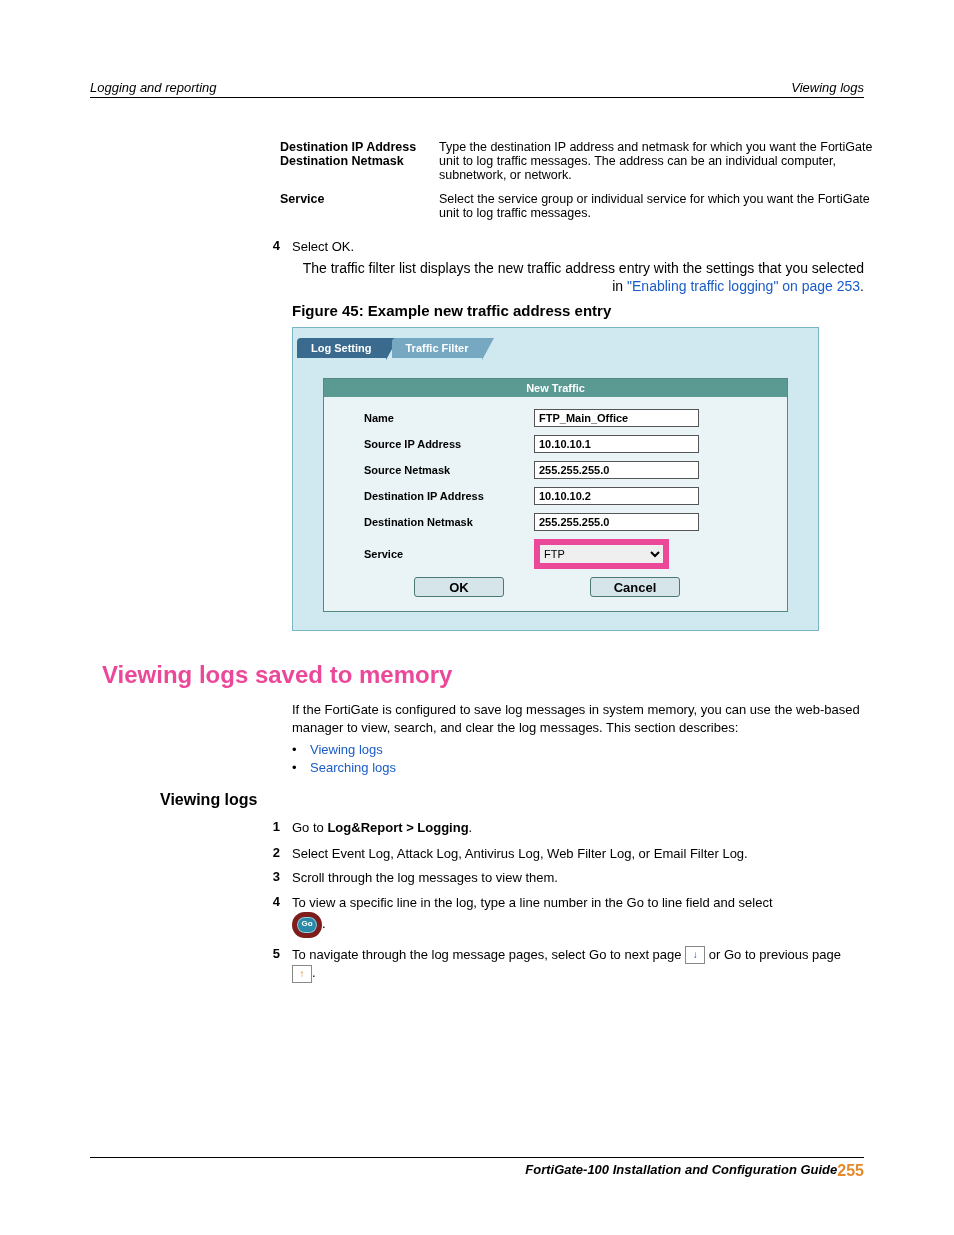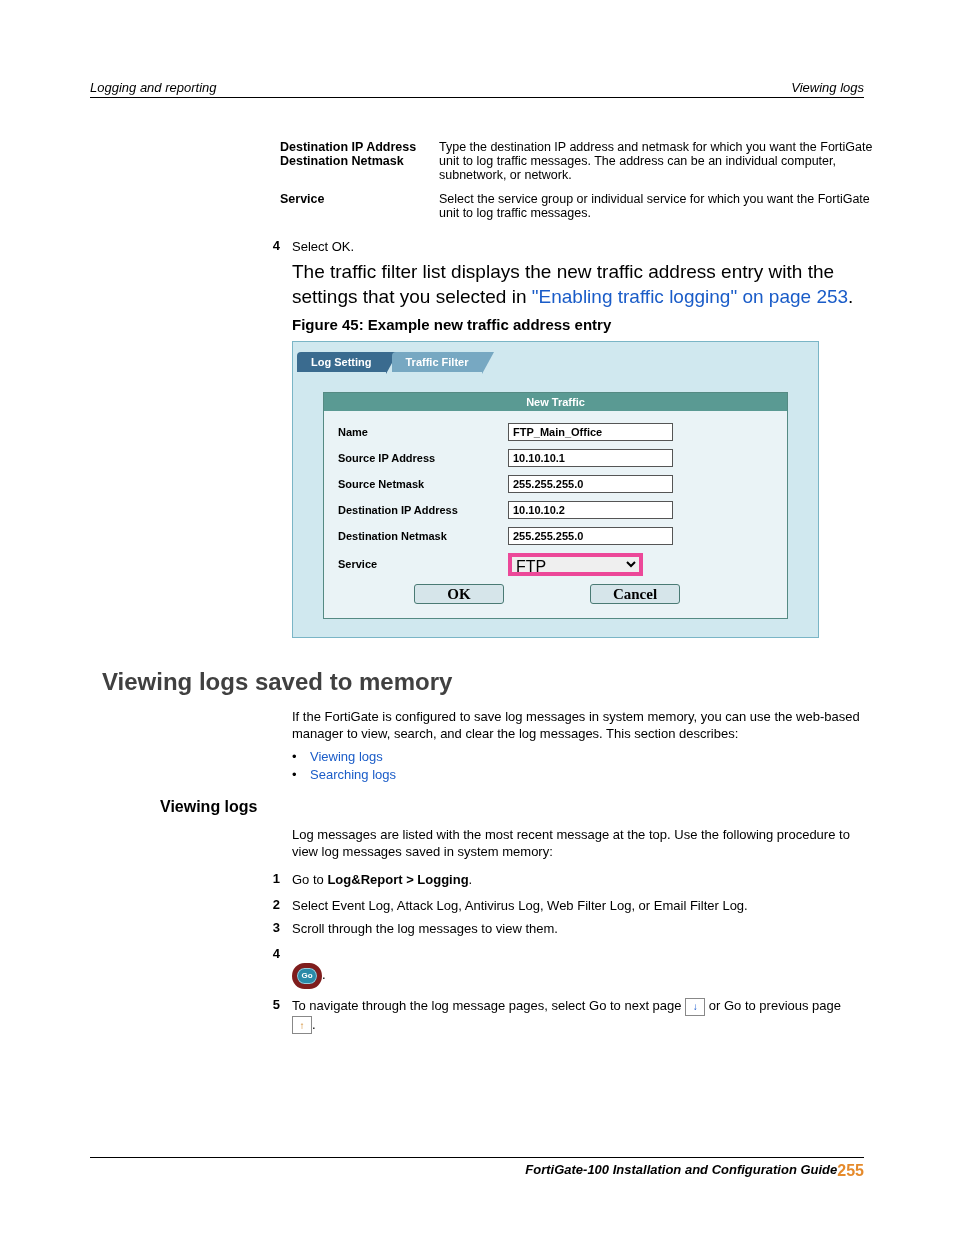--- a/index.html
+++ b/index.html
@@ -55,23 +55,24 @@
     padding-right: 12px;
     flex-shrink: 0;
   }
   .step-body {
     flex: 1;
     font-size: 13px;
     line-height: 1.35;
   }
   .step-body-indent {
     margin-left: 50px;
-    font-size: 19px;
+    font-size: 14px;
     line-height: 1.35;
     margin-bottom: 6px;
+    text-align: right;
   }
   .link {
     color: #1a5cc8;
   }
   .fig-caption {
     margin-left: 202px;
     font-weight: bold;
     font-size: 15px;
     margin-top: 6px;
     margin-bottom: 8px;
@@ -137,58 +138,59 @@
     display: flex;
     align-items: center;
     margin-bottom: 8px;
   }
   .form-label {
     width: 170px;
     font-family: Verdana, Arial, sans-serif;
     font-weight: bold;
     font-size: 11px;
     color: #000;
+    margin-left: 26px;
   }
   .form-input {
     font-family: Verdana, Arial, sans-serif;
     font-size: 11px;
     font-weight: bold;
     width: 165px;
     height: 18px;
     border: 1px solid #555;
     background: #fff;
     padding-left: 4px;
     box-sizing: border-box;
   }
   .form-select {
     font-family: Arial, sans-serif;
-    font-size: 16px;
+    font-size: 11px;
     width: 135px;
-    height: 23px;
-    border: 4px solid #ec4899;
+    height: 30px;
+    border: 6px solid #ec4899;
     background: #efefef;
   }
   .btn-row {
     display: flex;
     gap: 86px;
     margin-top: 6px;
     margin-left: 76px;
   }
   .form-btn {
-    font-family: Liberation Serif, serif;
-    font-weight: bold;
-    font-size: 15px;
+    font-family: Liberation Sans, sans-serif;
+    font-weight: bold;
+    font-size: 13px;
     width: 90px;
     height: 20px;
     background: #d6e5ea;
     border: 1px solid #4a7a74;
     border-radius: 3px;
   }
   .h-orange {
-    color: #404040;
+    color: #ec4899;
     font-size: 24px;
     font-weight: bold;
     margin: 30px 0 12px 12px;
     font-family: Arial, sans-serif;
   }
   .body-para {
     margin-left: 202px;
     font-size: 13px;
     line-height: 1.35;
     margin-bottom: 6px;
@@ -324,41 +326,40 @@
       <span class="dot">•</span>
       <span class="link">Viewing logs</span>
     </div>
   <div class="bullet">
       <span class="dot">•</span>
       <span class="link">Searching logs</span>
     </div>
 
   <div class="h-black">Viewing logs</div>
 
-  <div class="body-para">Log messages are listed with the most recent message at the top. Use the following procedure to view log messages saved in system memory:</div>
 
   <div class="steps" style="margin-top:10px">
     <div class="step-row">
       <div class="step-num">1</div>
       <div class="step-body">
         <span>Go to </span><b>Log&amp;Report &gt; Logging</b><span>.</span>
       </div>
     </div>
     <div class="step-row" style="margin-top:8px">
       <div class="step-num">2</div>
       <div class="step-body">Select Event Log, Attack Log, Antivirus Log, Web Filter Log, or Email Filter Log.</div>
     </div>
     <div class="step-row" style="margin-top:6px">
       <div class="step-num">3</div>
       <div class="step-body">Scroll through the log messages to view them.</div>
     </div>
     <div class="step-row" style="margin-top:8px">
       <div class="step-num">4</div>
       <div class="step-body">
-        <br>
+        <span>To view a specific line in the log, type a line number in the Go to line field and select </span><br>
         <span class="inline-icon go-icon">Go</span><span>.</span>
       </div>
     </div>
     <div class="step-row" style="margin-top:8px">
       <div class="step-num">5</div>
       <div class="step-body">
         <span>To navigate through the log message pages, select Go to next page </span>
         <span class="inline-icon nav-icon down">
             <span class="arrow">↓</span>
           </span>

